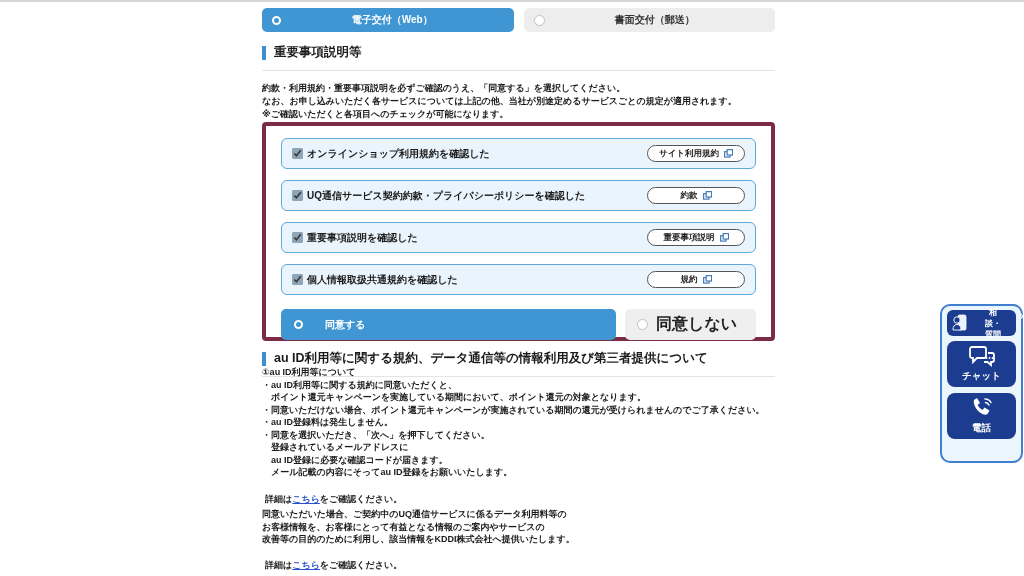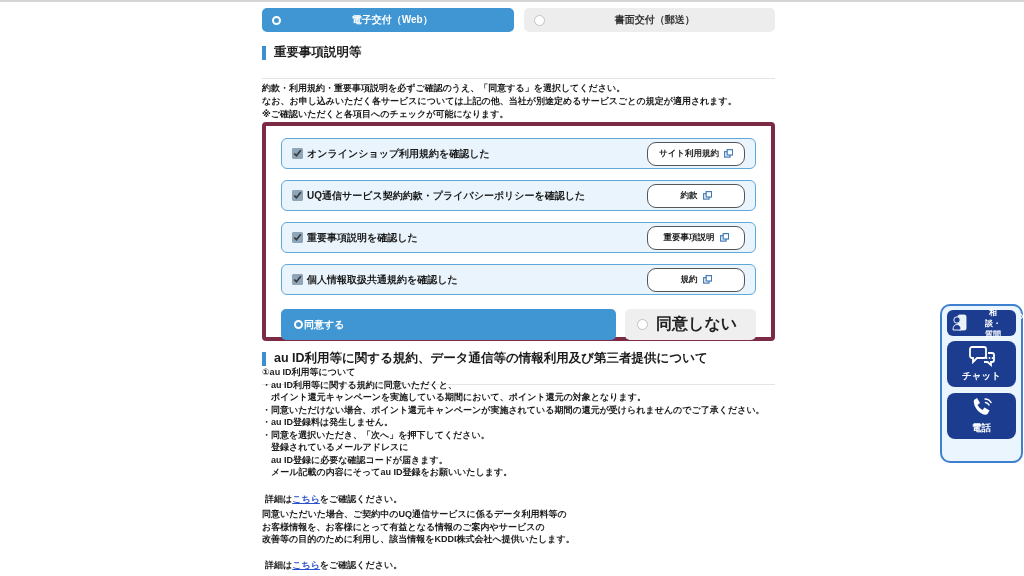--- a/index.html
+++ b/index.html
@@ -13,43 +13,43 @@
   .toggle { flex:1; height:24px; border:none; border-radius:5px; display:flex; align-items:center;
     font-weight:bold; font-size:10px; cursor:pointer; padding:0 10px; position:relative; }
   .toggle.selected { background:#3f96d3; color:#fff; }
   .toggle.unselected { background:#ededed; color:#333; }
   .toggle .lbl { flex:1; text-align:center; }
   .radio-ring { width:9px; height:9px; border:2.5px solid #fff; border-radius:50%; background:transparent; flex:none; }
   .radio-off { width:11px; height:11px; border:1.5px solid #c2c2c2; border-radius:50%; background:#fff; flex:none; }
 
   
   .section-header { position:absolute; left:0; width:100%; display:flex; align-items:center; gap:8px;
-    border-bottom:1px solid #e4e4e4; padding-bottom:17px; }
+    border-bottom:1px solid #e4e4e4; padding-bottom:9px; }
   .section-header .bar { width:4px; height:14px; background:#3e8fd0; flex:none; }
   .section-header h2 { font-size:12.5px; font-weight:bold; color:#1b1b1b; }
   #sec1 { top:44px; }
   #sec2 { top:350px; }
 
   .intro { position:absolute; top:82px; left:0; font-size:9px; font-weight:bold; line-height:13px; color:#1b1b1b; }
 
   
   .agreement-box { position:absolute; top:122px; left:0; width:513px; height:219px;
     border:4px solid #7b2b43; border-radius:4px; background:#fff; padding:12px 15px; }
   .agree-row { height:31px; margin-bottom:11px; background:#e9f4fc; border:1px solid #5fa8d8;
     border-radius:6px; display:flex; align-items:center; justify-content:space-between; padding:0 10px; }
   .agree-label { display:flex; align-items:center; gap:4px; font-size:10px; font-weight:bold; color:#1b1b1b; }
   .agree-label input { width:11px; height:11px; accent-color:#8fa6b8; }
-  .pill { min-width:98px; height:24px; background:#fff; border:1px solid #555; border-radius:9px;
+  .pill { min-width:98px; height:17px; background:#fff; border:1px solid #555; border-radius:9px;
     display:flex; align-items:center; justify-content:center; gap:5px; font-size:8.5px; font-weight:bold;
     color:#222; cursor:pointer; padding:0 8px; }
   .ext-icon { width:9px; height:9px; flex:none; }
 
   .decision-row { display:flex; gap:9px; margin-top:14px; }
   .btn-agree { flex:1; height:31px; background:#3f96d3; border:none; border-radius:5px; color:#fff;
-    font-size:10px; font-weight:bold; display:flex; align-items:center; gap:1px; padding:0 13px; cursor:pointer; }
+    font-size:10px; font-weight:bold; display:flex; align-items:center; gap:22px; padding:0 13px; cursor:pointer; }
   .btn-disagree { width:131px; height:31px; background:#efefef; border:none; border-radius:5px; color:#222;
     font-size:16px; font-weight:bold; display:flex; align-items:center; gap:8px; padding:0 12px; cursor:pointer; }
 
   
   .bodytext { position:absolute; left:0; font-size:9px; font-weight:bold; line-height:12.5px; color:#1b1b1b; }
   #block1 { top:366px; }
   #block2 { top:508px; }
   .detail-line { position:absolute; left:3px; font-size:9px; font-weight:bold; color:#1b1b1b; }
   #detail1 { top:493px; }
   #detail2 { top:559px; }

